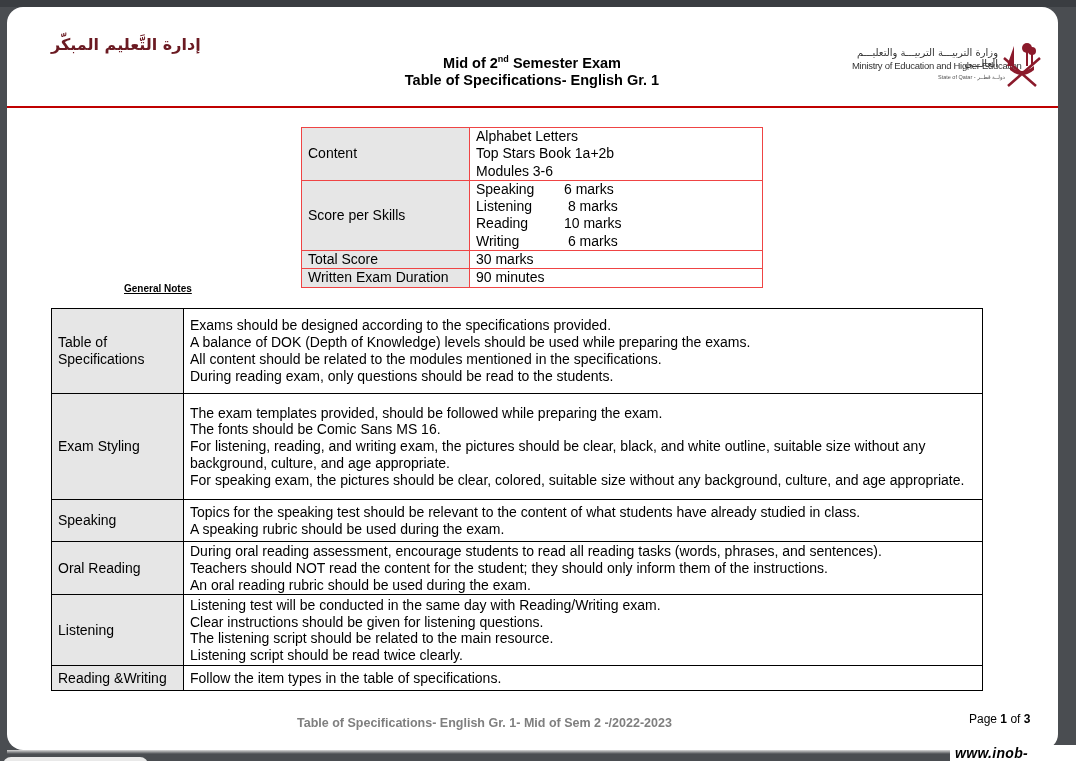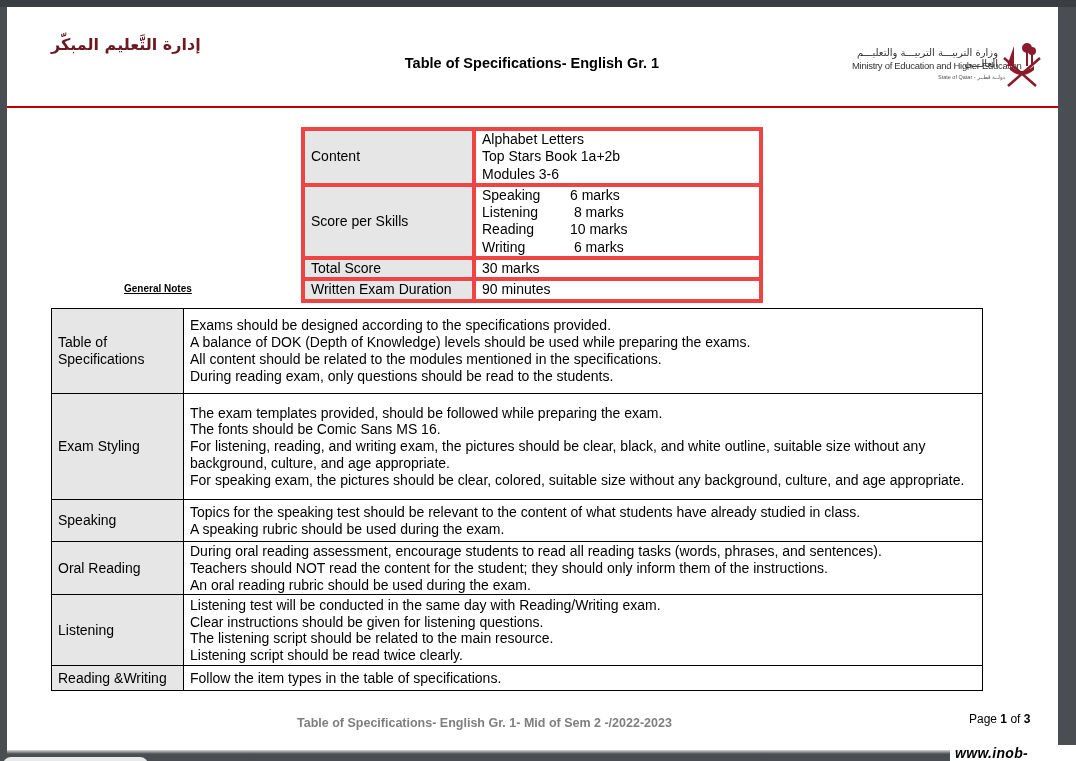--- a/index.html
+++ b/index.html
@@ -6,20 +6,21 @@
   body {
     width:1076px; height:761px; overflow:hidden;
     background:#4a4d51;
     font-family:"Liberation Sans", sans-serif;
     position:relative;
   }
   .topbar { position:absolute; left:0; top:0; width:1076px; height:7px; background:#3a3d41; }
   .page {
     position:absolute; left:7px; top:7px; width:1051px; height:743px;
     background:#ffffff;
+    border-radius:16px;
   }
   .page-shadow { position:absolute; left:7px; top:750px; width:1051px; height:4px; background:linear-gradient(#d8d8d8,#4a4d51); }
   .bottom-tab {
     position:absolute; left:3px; top:757px; width:145px; height:10px;
     background:#e9e9e9; border-radius:8px 8px 0 0;
   }
   .arabic-title {
     position:absolute; left:44px; top:28px;
     color:#6b1a22; font-weight:bold; font-size:16px;
     direction:rtl; font-family:"DejaVu Sans", sans-serif;
@@ -31,21 +32,21 @@
   .header-title sup { font-size:9px; line-height:0; }
   .header-rule { position:absolute; left:0; top:99px; width:1051px; height:2px; background:#c00000; }
   .logo-block { position:absolute; left:843px; top:30px; width:190px; height:60px; }
   .logo-ar { position:absolute; left:2px; top:10px; font-size:10px; color:#333; font-family:"DejaVu Sans", sans-serif; direction:rtl; width:146px; text-align:right; }
   .logo-en { position:absolute; left:2px; top:23px; font-size:9.5px; color:#333; letter-spacing:-0.3px; white-space:nowrap; }
   .logo-state { position:absolute; left:88px; top:37px; font-size:5.5px; color:#555; white-space:nowrap; }
   .emblem { position:absolute; left:152px; top:3px; width:40px; height:50px; }
 
   table { border-collapse:collapse; position:absolute; }
   .spec-table { left:294px; top:120px; width:462px; font-size:14px; color:#000; }
-  .spec-table td { border:4px solid #ef4444; padding:0 6px; vertical-align:middle; line-height:17.3px; }
+  .spec-table td { border:1px solid #ef4444; padding:0 6px; vertical-align:middle; line-height:17.3px; }
   .spec-table td.lbl { background:#e6e6e6; width:155px; }
   .skill-row { display:flex; }
   .skill-name { width:88px; }
   .gn-heading { position:absolute; left:117px; top:276px; font-weight:bold; font-size:10px; color:#000;text-decoration:underline; }
   .notes-table { left:44px; top:301px; width:932px; font-size:14px; color:#000; }
   .notes-table td { border:1px solid #000; padding:0 6px; vertical-align:middle; line-height:16.8px;margin-top:38px; }
   .notes-table td.lbl { background:#e6e6e6; width:119px; }
   .notes-table td.txt { padding-top:1px; padding-bottom:1px; }
   .footer-text { position:absolute; left:290px; top:709px; font-weight:bold; font-size:12.5px; color:#7f7f7f; }
   .page-num { position:absolute; left:962px; top:705px; font-size:12px; color:#000000; }
@@ -53,20 +54,21 @@
 </style>
 </head>
 <body>
 
 <div class="topbar"></div>
 
 <div class="page">
   <div class="arabic-title">إدارة التَّعليم المبكّر</div>
 
   <div class="header-title">
+    <div><span>Mid of 2</span><sup>nd</sup><span> Semester Exam</span></div>
     <div>Table of Specifications- English Gr. 1</div>
   </div>
 
   <div class="logo-block">
     <div class="logo-ar">وزارة التربيـــة التربيـــة والتعليـــم العالـــي</div>
     <div class="logo-en">Ministry of Education and Higher Education</div>
     <div class="logo-state">State of Qatar - دولــة قطــر</div>
     <svg class="emblem" viewBox="0 0 40 50">
       <path d="M12 6 L12 26 L5 26 Z" fill="#8b1a2b"></path>
       <circle cx="25" cy="8" r="5" fill="#8b1a2b"></circle>

